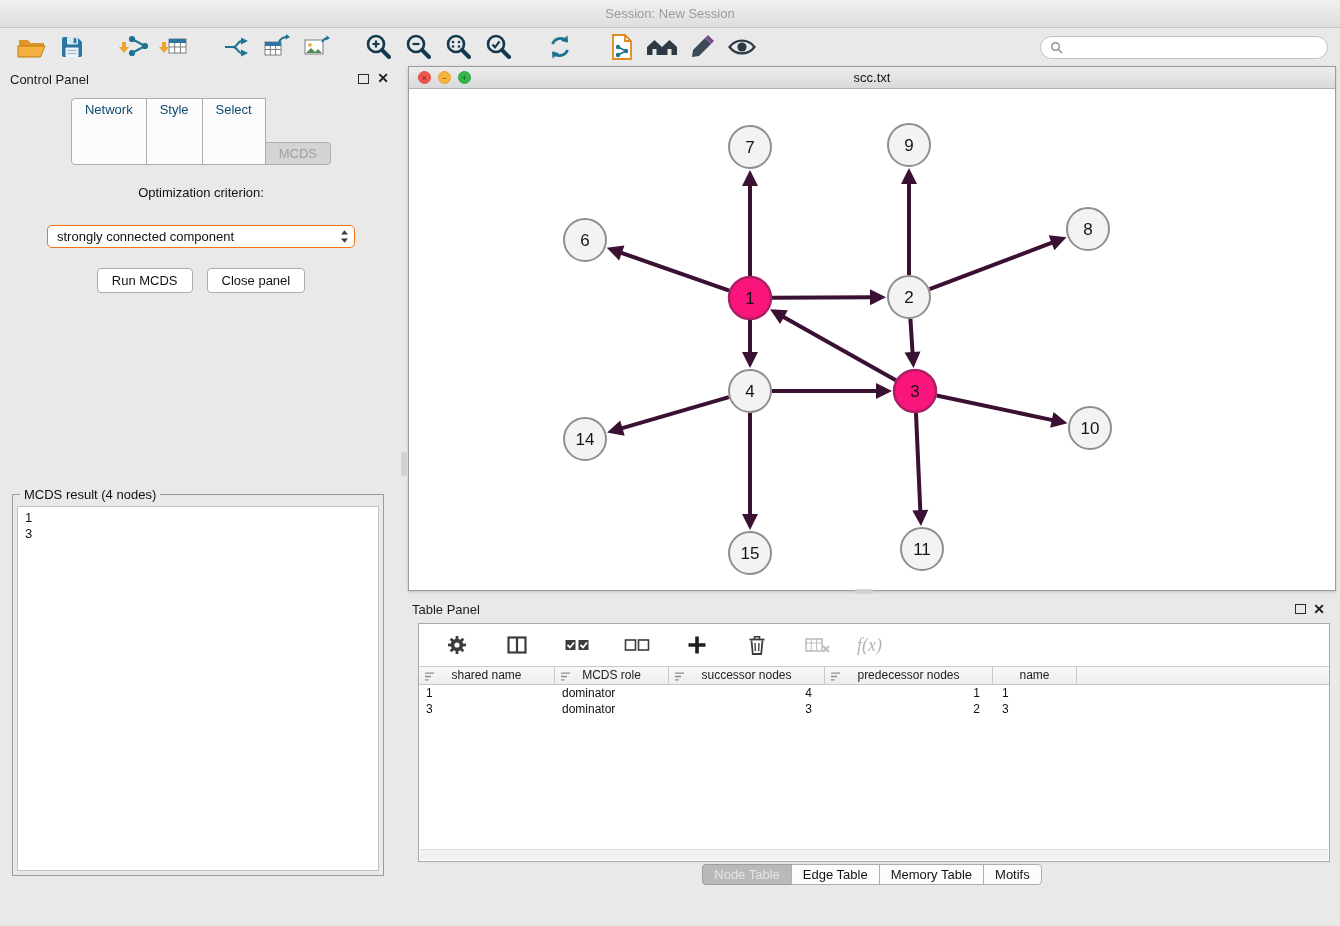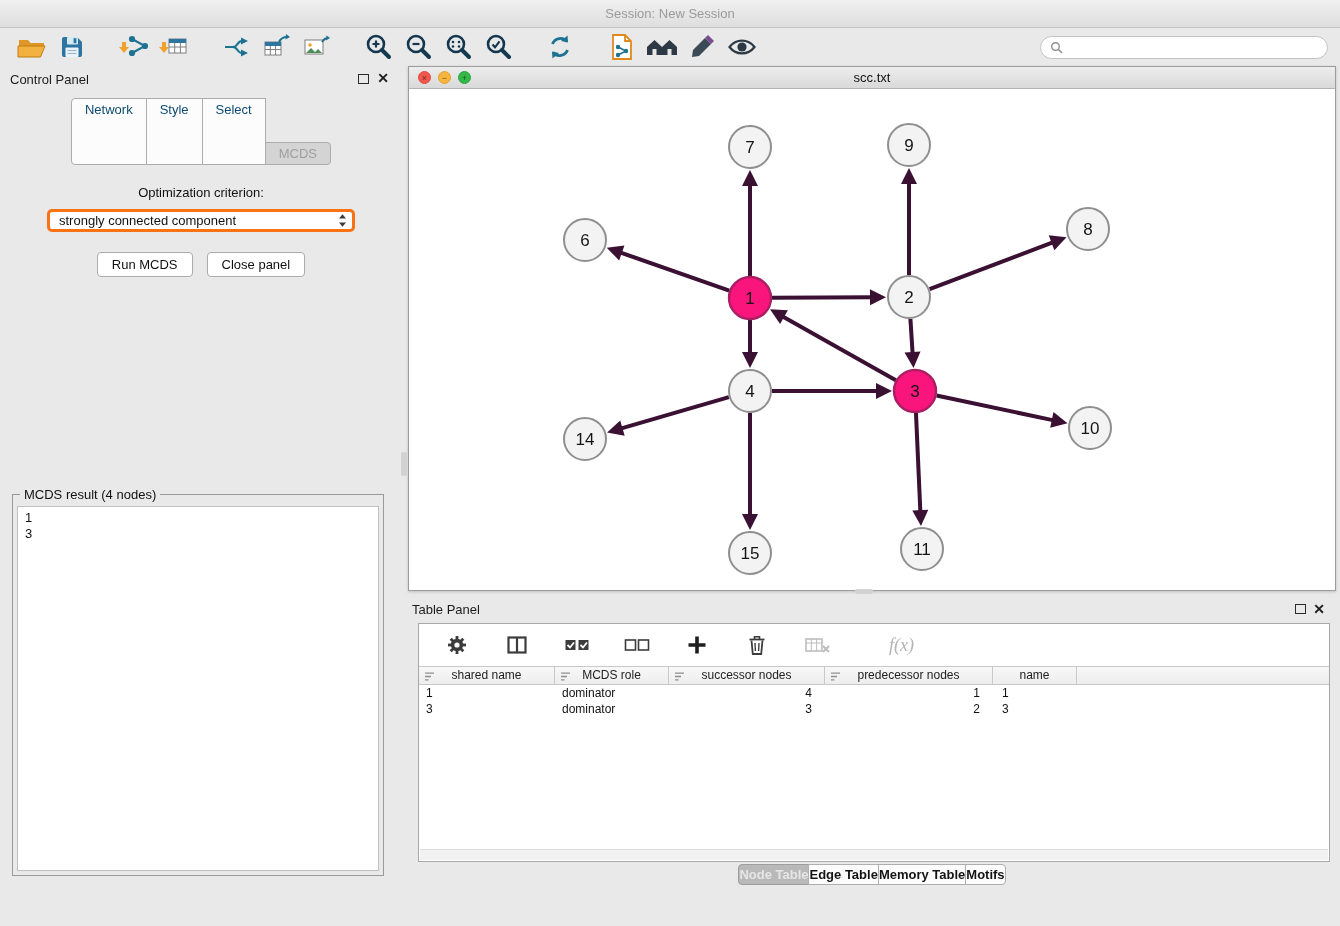--- a/index.html
+++ b/index.html
@@ -25,21 +25,21 @@
   .cp-header { position:relative; height:26px; }
   .cp-title { position:absolute; left:10px; top:6px; font-size:13px; color:#1c1c1c; }
   .float-btn { position:absolute; right:33px; top:8px; width:11px; height:10px; border:1.5px solid #2b2b2b; background:transparent; }
   .close-btn { position:absolute; right:13px; top:5px; font-size:14px; font-weight:bold; color:#1c1c1c; line-height:14px; }
   .cp-tabs { display:flex; justify-content:center; margin-top:6px; }
   .cp-tab { border:1px solid #adadad; background:#fcfcfc; color:#0c4a6e; font-size:13px; padding:3px 13px; margin-left:-1px; }
   .cp-tab:first-child { border-radius:4px 0 0 4px; margin-left:0; }
   .cp-tab:last-child { border-radius:0 4px 4px 0; }
   .cp-tab.active { background:#d4d4d4; color:#9f9f9f;margin-top:44px; }
   .cp-opt-label { margin-top:20px; text-align:center; font-size:13px; color:#111; }
-  .dropdown { margin:9px auto 0; width:308px; height:23px; background:#fff; border:3px solid #f97316; border-radius:5px;
+  .dropdown { margin:25px auto 0; width:308px; height:23px; background:#fff; border:1px solid #f97316; border-radius:5px;
     display:flex; align-items:center; padding:0 5px 0 9px; font-size:13px; color:#111; }
   .dd-sp { margin-left:auto; display:flex; align-items:center; }
   .cp-buttons { display:flex; justify-content:center; gap:14px; margin-top:20px; }
   .btn { background:#fff; border:1px solid #ababab; border-radius:4px; font-size:13px; color:#111; padding:4px 14px; font-family:inherit; }
   .result-group { position:absolute; left:12px; top:428px; width:372px; height:382px; border:1px solid #9a9a9a; }
   .result-label { position:absolute; left:7px; top:-8px; background:#e9e9e9; padding:0 4px; font-size:13px; color:#111; }
   .result-list { position:absolute; left:4px; right:4px; top:11px; bottom:4px; background:#fff; border:1px solid #c0c0c0;
     font-size:13px; color:#111; padding:3px 7px; overflow:auto; }
   .result-list div { line-height:16px; }
 
@@ -71,25 +71,25 @@
   .tp-rows { position:absolute; left:0; right:0; top:61px; bottom:12px; overflow:hidden; }
   .trow { display:flex; height:16px; line-height:16px; font-size:12px; color:#111; }
   .tcell { white-space:nowrap; overflow:hidden; }
   .c0{width:136px;padding-left:7px;}
   .c1{width:114px;padding-left:7px;}
   .c2{width:156px;text-align:right;padding-right:13px;}
   .c3{width:168px;text-align:right;padding-right:13px;}
   .c4{width:84px;padding-left:9px;}
   .scrollstrip { position:absolute; left:1px; right:1px; bottom:1px; height:11px; background:#f2f2f2; border-top:1px solid #ddd; }
   .tp-tabs { position:absolute; left:0; right:0; top:267px; display:flex; justify-content:center; }
-  .tp-tab { border:1px solid #aeaeae; background:#fcfcfc; color:#141414; font-size:13px; padding:2px 0; margin-left:-1px;font-weight:bold; }
+  .tp-tab { border:1px solid #aeaeae; background:#fcfcfc; color:#141414; font-size:13px; padding:2px 11px; margin-left:-1px; }
   .tp-tab:first-child { border-radius:4px 0 0 4px; margin-left:0; }
   .tp-tab:last-child { border-radius:0 4px 4px 0; }
   .tp-tab.active { background:#b9b9b9; color:#e6e6e6; border-color:#9e9e9e; }
-  .fx { font-family:"Liberation Serif",serif; font-style:italic; color:#b3b3b3; font-size:18px;margin-left:32px; }
+  .fx { font-family:"Liberation Serif",serif; font-style:italic; color:#b3b3b3; font-size:18px; }
 
   
   .statusbar { position:absolute; left:0; top:886px; width:100%; height:40px; }
   .tasks-btn { position:absolute; left:12px; top:10px; width:25px; height:21px; background:#fcfcfc;
     border:1px solid #ababab; border-radius:3px; display:flex; align-items:center; justify-content:center; }
   .memory-btn { position:absolute; right:10px; top:9px; height:23px; background:#fcfcfc; border:1px solid #ababab;
     border-radius:4px; display:flex; align-items:center; gap:6px; padding:0 10px; font-size:12px; color:#111; }
   .memdot { width:9px; height:9px; border-radius:50%; background:#2fb344; }
 
   

